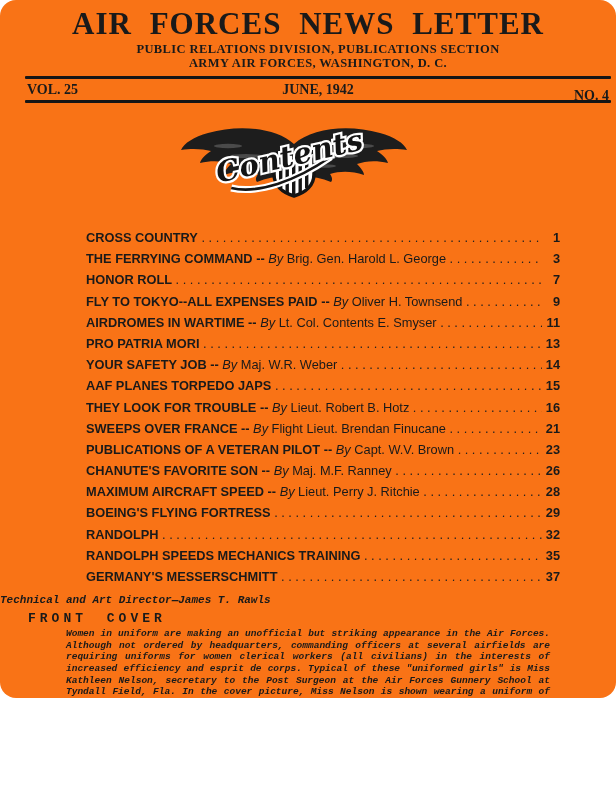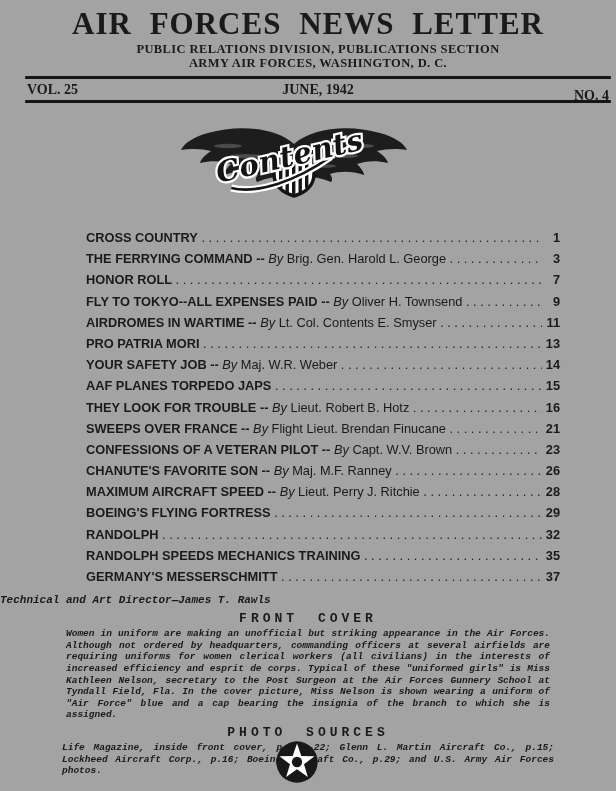--- a/index.html
+++ b/index.html
@@ -1,22 +1,23 @@
 <!DOCTYPE html>
 <html><head>
 <meta charset="utf-8">
 <style>
   html,body{margin:0;padding:0;background:#ffffff;}
   .page{
     position:relative;
-    width:616px;height:791px;
-    background:#a3a3a3;
+    width:616px;height:698px;
+    background:#f97316;
     color:#1a1a1a;
     overflow:hidden;
     font-family:"Liberation Serif",serif;
+    border-radius:16px;
   }
   
   .mast-title{
     margin:8px 0 0;
     text-align:center;
     font:700 31px/1 "Liberation Serif",serif;
     letter-spacing:1px;
     word-spacing:9px;
     font-style:normal;
   }
@@ -56,23 +57,23 @@
   .toc-row .by{font-style:italic;font-weight:400;}
   .toc-row .au{font-weight:400;}
   .toc-row .leader{flex:1;overflow:hidden;font-weight:400;color:#222;}
   .toc-row .pg{flex:0 0 auto;min-width:18px;text-align:right;font-weight:700;}
   
   .director{
     margin-top:6px;text-align:left;
     font:italic 700 11px/14px "Liberation Mono",monospace;
   }
   .sec-heading{
-    margin:5px 0 0;text-align:center;
+    margin:5px 0 0;text-align:left;
     font:700 13px/13px "Liberation Mono",monospace;
-    letter-spacing:4px;word-spacing:8px;
+    letter-spacing:4px;word-spacing:8px;padding-left:28px;
   }
   .sec-body{
     margin:3px 66px 0;
     font:italic 700 9.5px/11.6px "Liberation Mono",monospace;
     text-align:justify;
   }
   .sec-body.sources{margin:3px 62px 0;}
   
   .roundel{position:absolute;left:274px;top:739px;width:46px;height:46px;}
 </style>
@@ -153,21 +154,21 @@
       <div class="toc-row"><span class="tt">CROSS COUNTRY</span><span class="leader"> . . . . . . . . . . . . . . . . . . . . . . . . . . . . . . . . . . . . . . . . . . . . . . . . . . . . . . . . . . . . . . . . . . . . . . . . . . . . . . . .</span><span class="pg">1</span></div>
       <div class="toc-row"><span class="tt">THE FERRYING COMMAND</span><span class="sep"> -- </span><span class="by">By</span><span class="au"> Brig. Gen. Harold L. George</span><span class="leader"> . . . . . . . . . . . . . . . . . . . . . . . . . . . . . . . . . . . . . . . . . . . . . . . . . . . . . . . . . . . . . . . . . . . . . . . . . . . . . . . .</span><span class="pg">3</span></div>
       <div class="toc-row"><span class="tt">HONOR ROLL</span><span class="leader"> . . . . . . . . . . . . . . . . . . . . . . . . . . . . . . . . . . . . . . . . . . . . . . . . . . . . . . . . . . . . . . . . . . . . . . . . . . . . . . . .</span><span class="pg">7</span></div>
       <div class="toc-row"><span class="tt">FLY TO TOKYO--ALL EXPENSES PAID</span><span class="sep"> -- </span><span class="by">By</span><span class="au"> Oliver H. Townsend</span><span class="leader"> . . . . . . . . . . . . . . . . . . . . . . . . . . . . . . . . . . . . . . . . . . . . . . . . . . . . . . . . . . . . . . . . . . . . . . . . . . . . . . . .</span><span class="pg">9</span></div>
       <div class="toc-row"><span class="tt">AIRDROMES IN WARTIME</span><span class="sep"> -- </span><span class="by">By</span><span class="au"> Lt. Col. Contents E. Smyser</span><span class="leader"> . . . . . . . . . . . . . . . . . . . . . . . . . . . . . . . . . . . . . . . . . . . . . . . . . . . . . . . . . . . . . . . . . . . . . . . . . . . . . . . .</span><span class="pg">11</span></div>
       <div class="toc-row"><span class="tt">PRO PATRIA MORI</span><span class="leader"> . . . . . . . . . . . . . . . . . . . . . . . . . . . . . . . . . . . . . . . . . . . . . . . . . . . . . . . . . . . . . . . . . . . . . . . . . . . . . . . .</span><span class="pg">13</span></div>
       <div class="toc-row"><span class="tt">YOUR SAFETY JOB</span><span class="sep"> -- </span><span class="by">By</span><span class="au"> Maj. W.R. Weber</span><span class="leader"> . . . . . . . . . . . . . . . . . . . . . . . . . . . . . . . . . . . . . . . . . . . . . . . . . . . . . . . . . . . . . . . . . . . . . . . . . . . . . . . .</span><span class="pg">14</span></div>
       <div class="toc-row"><span class="tt">AAF PLANES TORPEDO JAPS</span><span class="leader"> . . . . . . . . . . . . . . . . . . . . . . . . . . . . . . . . . . . . . . . . . . . . . . . . . . . . . . . . . . . . . . . . . . . . . . . . . . . . . . . .</span><span class="pg">15</span></div>
       <div class="toc-row"><span class="tt">THEY LOOK FOR TROUBLE</span><span class="sep"> -- </span><span class="by">By</span><span class="au"> Lieut. Robert B. Hotz</span><span class="leader"> . . . . . . . . . . . . . . . . . . . . . . . . . . . . . . . . . . . . . . . . . . . . . . . . . . . . . . . . . . . . . . . . . . . . . . . . . . . . . . . .</span><span class="pg">16</span></div>
       <div class="toc-row"><span class="tt">SWEEPS OVER FRANCE</span><span class="sep"> -- </span><span class="by">By</span><span class="au"> Flight Lieut. Brendan Finucane</span><span class="leader"> . . . . . . . . . . . . . . . . . . . . . . . . . . . . . . . . . . . . . . . . . . . . . . . . . . . . . . . . . . . . . . . . . . . . . . . . . . . . . . . .</span><span class="pg">21</span></div>
-      <div class="toc-row"><span class="tt">CONFESSIONS OF A VETERAN PILOT</span><span class="sep"> -- </span><span class="by">By</span><span class="au"> Capt. W.V. Brown</span><span class="leader"> . . . . . . . . . . . . . . . . . . . . . . . . . . . . . . . . . . . . . . . . . . . . . . . . . . . . . . . . . . . . . . . . . . . . . . . . . . . . . . . .</span><span class="pg">23</span></div>
+      <div class="toc-row"><span class="tt">PUBLICATIONS OF A VETERAN PILOT</span><span class="sep"> -- </span><span class="by">By</span><span class="au"> Capt. W.V. Brown</span><span class="leader"> . . . . . . . . . . . . . . . . . . . . . . . . . . . . . . . . . . . . . . . . . . . . . . . . . . . . . . . . . . . . . . . . . . . . . . . . . . . . . . . .</span><span class="pg">23</span></div>
       <div class="toc-row"><span class="tt">CHANUTE'S FAVORITE SON</span><span class="sep"> -- </span><span class="by">By</span><span class="au"> Maj. M.F. Ranney</span><span class="leader"> . . . . . . . . . . . . . . . . . . . . . . . . . . . . . . . . . . . . . . . . . . . . . . . . . . . . . . . . . . . . . . . . . . . . . . . . . . . . . . . .</span><span class="pg">26</span></div>
       <div class="toc-row"><span class="tt">MAXIMUM AIRCRAFT SPEED</span><span class="sep"> -- </span><span class="by">By</span><span class="au"> Lieut. Perry J. Ritchie</span><span class="leader"> . . . . . . . . . . . . . . . . . . . . . . . . . . . . . . . . . . . . . . . . . . . . . . . . . . . . . . . . . . . . . . . . . . . . . . . . . . . . . . . .</span><span class="pg">28</span></div>
       <div class="toc-row"><span class="tt">BOEING'S FLYING FORTRESS</span><span class="leader"> . . . . . . . . . . . . . . . . . . . . . . . . . . . . . . . . . . . . . . . . . . . . . . . . . . . . . . . . . . . . . . . . . . . . . . . . . . . . . . . .</span><span class="pg">29</span></div>
       <div class="toc-row"><span class="tt">RANDOLPH</span><span class="leader"> . . . . . . . . . . . . . . . . . . . . . . . . . . . . . . . . . . . . . . . . . . . . . . . . . . . . . . . . . . . . . . . . . . . . . . . . . . . . . . . .</span><span class="pg">32</span></div>
       <div class="toc-row"><span class="tt">RANDOLPH SPEEDS MECHANICS TRAINING</span><span class="leader"> . . . . . . . . . . . . . . . . . . . . . . . . . . . . . . . . . . . . . . . . . . . . . . . . . . . . . . . . . . . . . . . . . . . . . . . . . . . . . . . .</span><span class="pg">35</span></div>
       <div class="toc-row"><span class="tt">GERMANY'S MESSERSCHMITT</span><span class="leader"> . . . . . . . . . . . . . . . . . . . . . . . . . . . . . . . . . . . . . . . . . . . . . . . . . . . . . . . . . . . . . . . . . . . . . . . . . . . . . . . .</span><span class="pg">37</span></div>
     </main>
 
   <div class="director">Technical and Art Director—James T. Rawls</div>
 

